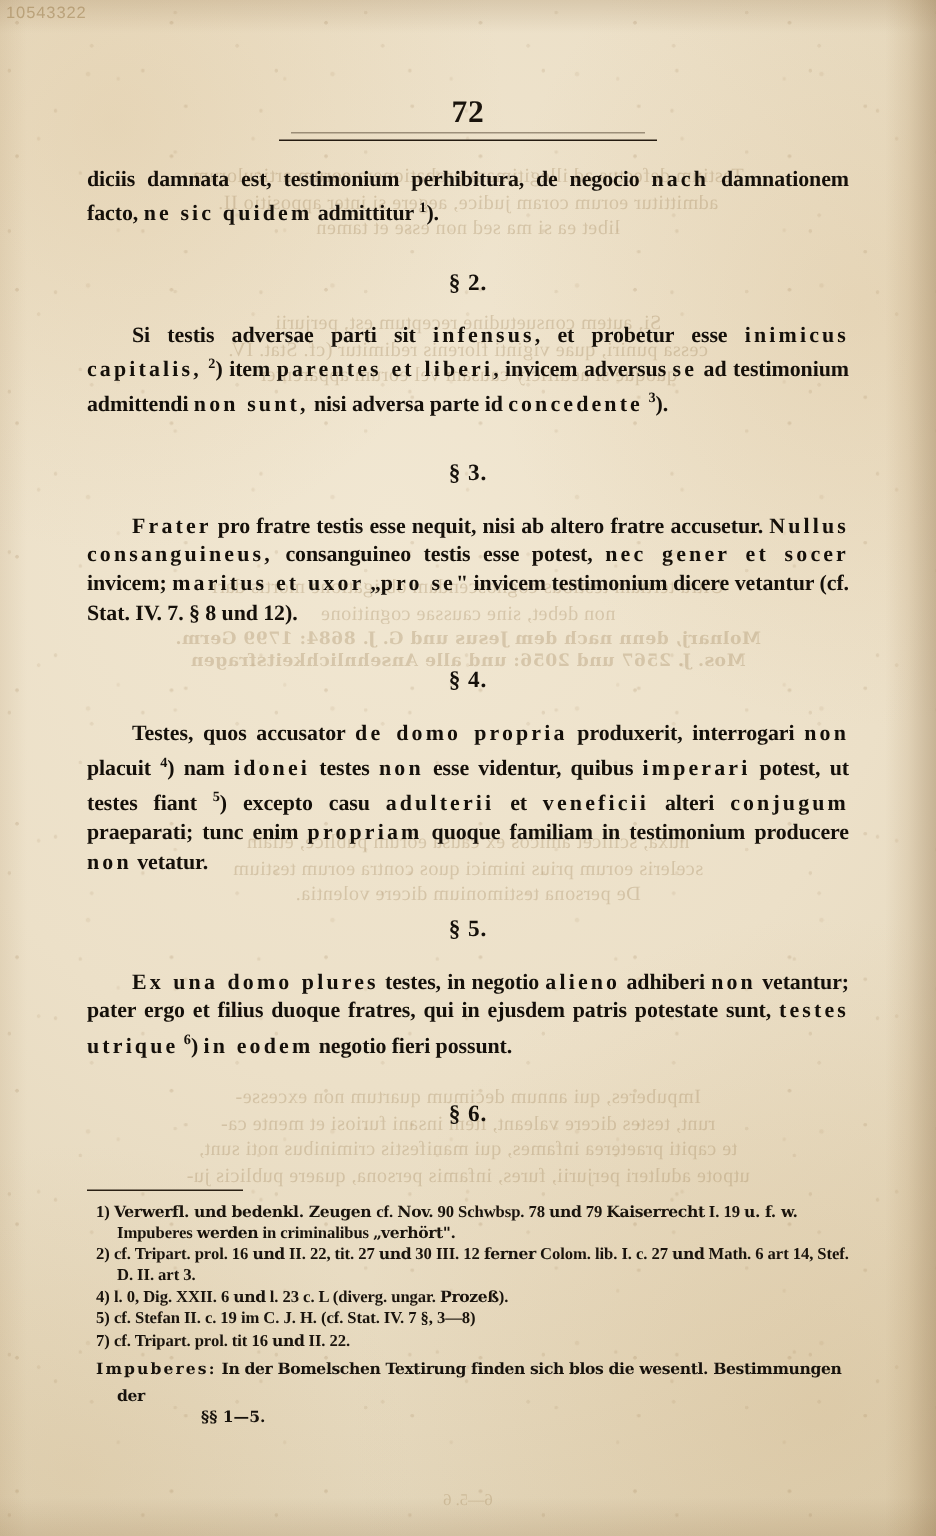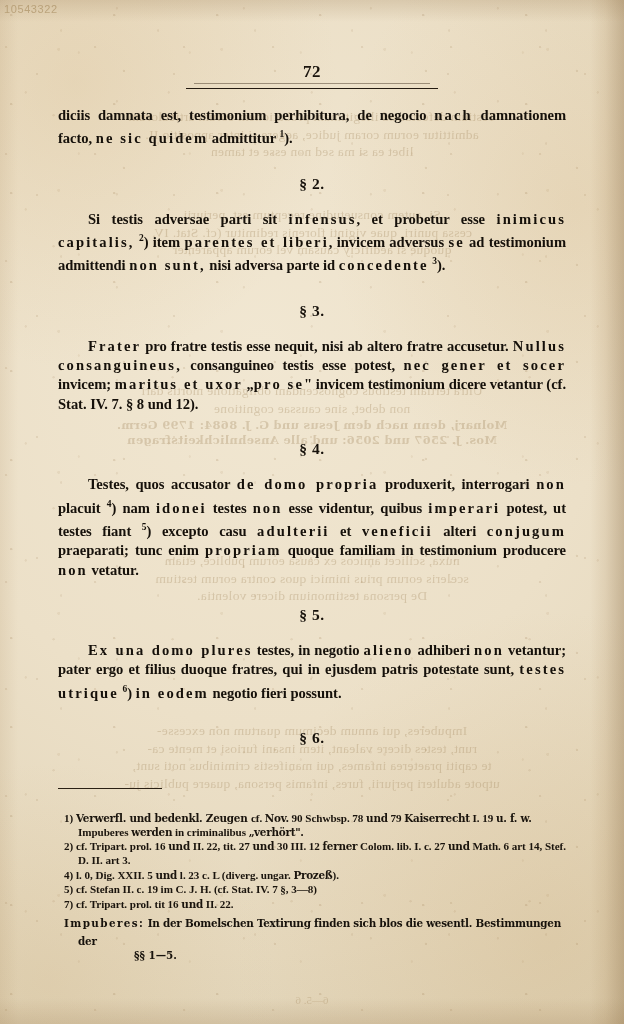--- a/index.html
+++ b/index.html
@@ -90,21 +90,21 @@
     position:absolute;
     left:58px;top:0;width:508px;
     color:#17120c;
   }
 
   .folio{
     margin-top:62px;
     text-align:center;
     font-family:"Liberation Serif", serif;
     font-weight:700;
-    font-size:17px;
+    font-size:21px;
     letter-spacing:.5px;
     color:#1a140d;
     position:relative;
   }
   .folio .rule{
     position:absolute;left:50%;transform:translateX(-50%);
     bottom:-7px;width:252px;height:0;
     border-top:1.6px solid #241b11;
   }
   .folio .rule.thin{
@@ -147,21 +147,21 @@
   .gap-after-par{ height:26px; }
   .gap-after-sec{ height:17px; }
 
   
   .fn-rule{
     margin-top:18px;
     width:104px;height:0;
     border-top:1.7px solid #2a2014;
   }
   .fnotes{
-    margin-top:23px;
+    margin-top:8px;
     font-size:11.1px;
     line-height:13.9px;
     color:#1a140d;
     font-family:"Liberation Serif", serif;
     font-weight:700;
   }
   .fnote{
     margin:0 0 .5px 0;
     padding-left:20px;
     text-indent:-14px;
@@ -281,21 +281,21 @@
         <h2 class="sec">§ 6.</h2>
         <div class="gap-after-sec"></div>
         <div class="gap-after-par" style="height: 6px;"></div>
       </div>
 
     <div class="fn-rule"></div>
 
     <div class="fnotes" id="footnotes">
         <p class="fnote"><span class="num rom">1) </span><span class="fr">Verwerfl. und bedenkl. Zeugen </span><span class="rom">cf. </span><span class="fr">Nov.</span><span class="rom"> 90 Schwbsp. 78 </span><span class="fr">und</span><span class="rom"> 79 </span><span class="fr">Kaiserrecht</span><span class="rom"> I. 19 </span><span class="fr">u. f. w.</span><span class="rom"> Impuberes </span><span class="fr">werden</span><span class="rom"> in criminalibus </span><span class="fr">„verhört".</span></p>
         <p class="fnote"><span class="num rom">2) </span><span class="rom">cf. Tripart. prol. 16 </span><span class="fr">und</span><span class="rom"> II. 22, tit. 27 </span><span class="fr">und</span><span class="rom"> 30 III. 12 </span><span class="fr">ferner</span><span class="rom"> Colom. lib. I. c. 27 </span><span class="fr">und</span><span class="rom"> Math. 6 art 14, Stef. D. II. art 3.</span></p>
-        <p class="fnote"><span class="num rom">4) </span><span class="rom">l. 0, Dig. XXII. 5 </span><span class="fr">und</span><span class="rom"> l. 23 c. L (diverg. ungar. </span><span class="fr">Prozeß</span><span class="rom">).</span></p>
+        <p class="fnote"><span class="num rom">4) </span><span class="rom">l. 0, Dig. XXII. 6 </span><span class="fr">und</span><span class="rom"> l. 23 c. L (diverg. ungar. </span><span class="fr">Prozeß</span><span class="rom">).</span></p>
         <p class="fnote"><span class="num rom">5) </span><span class="rom">cf. Stefan II. c. 19 im C. J. H. (cf. Stat. IV. 7 §, 3—8)</span></p>
         <p class="fnote"><span class="num rom">7) </span><span class="rom">cf. Tripart. prol. tit 16 </span><span class="fr">und</span><span class="rom"> II. 22.</span></p>
       </div>
 
     <p class="fnote note-final">
       <span class="fr lbl">Impuberes:</span><span class="fr"> In der Bomelschen Textirung finden sich blos die wesentl. Bestimmungen der</span>
       <span class="fr secline">§§ 1—5.</span>
     </p>
 
   </div>

